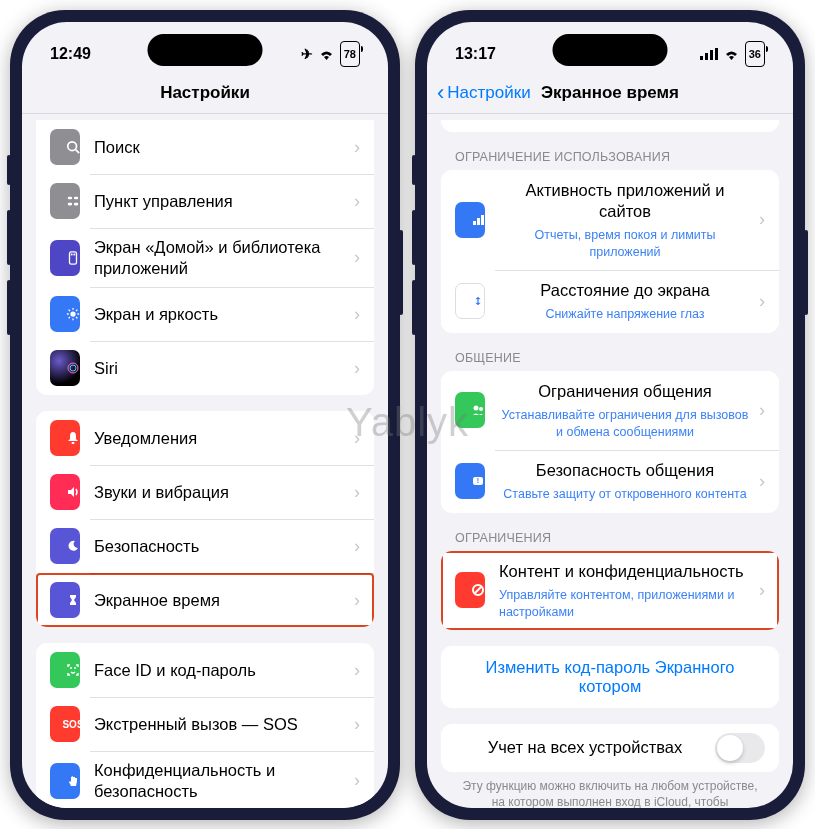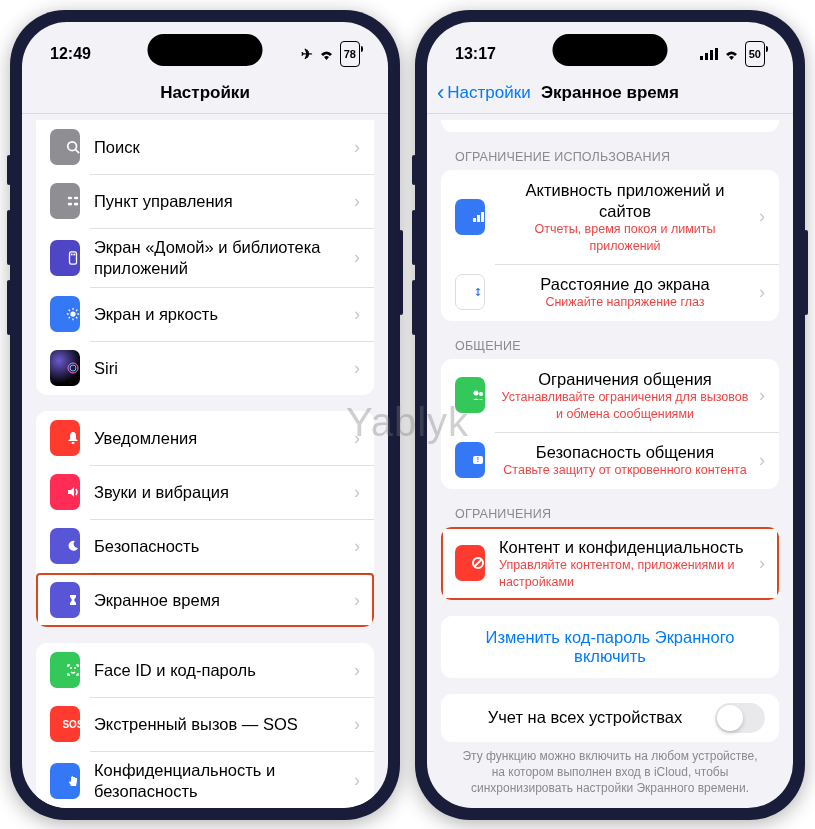--- a/index.html
+++ b/index.html
@@ -170,23 +170,23 @@
     flex: 1;
     min-width: 0;
   }
   .row-label {
     font-size: 16.5px;
     color: #000;
     line-height: 1.25;
   }
   .row-sublabel {
     font-size: 12.5px;
-    color: #ef4444;
+    color: #3b82f6;
     line-height: 1.3;
-    margin-top: 0;
+    margin-top: 6px;
   }
   .chevron {
     color: #c7c7cc;
     font-size: 18px;
     margin-left: 8px;
   }
   .highlight-red {
     box-shadow: inset 0 0 0 2px #d9461f;
     border-radius: 4px;
   }
@@ -454,21 +454,21 @@
         <span class="status-right">
           <svg width="18" height="12" viewBox="0 0 18 12">
               <rect x="0" y="8" width="3" height="4" fill="#000"></rect>
               <rect x="5" y="5" width="3" height="7" fill="#000"></rect>
               <rect x="10" y="2" width="3" height="10" fill="#000"></rect>
               <rect x="15" y="0" width="3" height="12" fill="#000"></rect>
             </svg>
           <svg width="17" height="13" viewBox="0 0 17 13">
               <path d="M8.5 12 L6 9 Q8.5 7 11 9 Z M3 6 Q8.5 1 14 6 L12 8 Q8.5 4.5 5 8 Z" fill="#000"></path>
             </svg>
-          <span class="battery-box">50</span>
+          <span class="battery-box">36</span>
         </span>
       </div>
       <div class="nav-header">
         <div class="nav-back">
           <span style="font-size:22px">‹</span>
           <span>Настройки</span>
         </div>
         <span class="nav-title">Экранное время</span>
       </div>
       <div class="content">
@@ -548,21 +548,21 @@
             </div>
             <div class="row-text">
               <div class="row-label">Контент и конфиденциальность</div>
               <div class="row-sublabel">Управляйте контентом, приложениями и настройками</div>
             </div>
             <span class="chevron">›</span>
           </div>
         </div>
 
         <div class="group">
-          <div class="link-row">Изменить код-пароль Экранного включить</div>
+          <div class="link-row">Изменить код-пароль Экранного котором</div>
         </div>
 
         <div class="group nomargin">
           <div class="row row-noicon">
             <div class="row-text">
                 <div class="row-label">Учет на всех устройствах</div>
               </div>
             <div class="toggle-off"></div>
           </div>
         </div>

